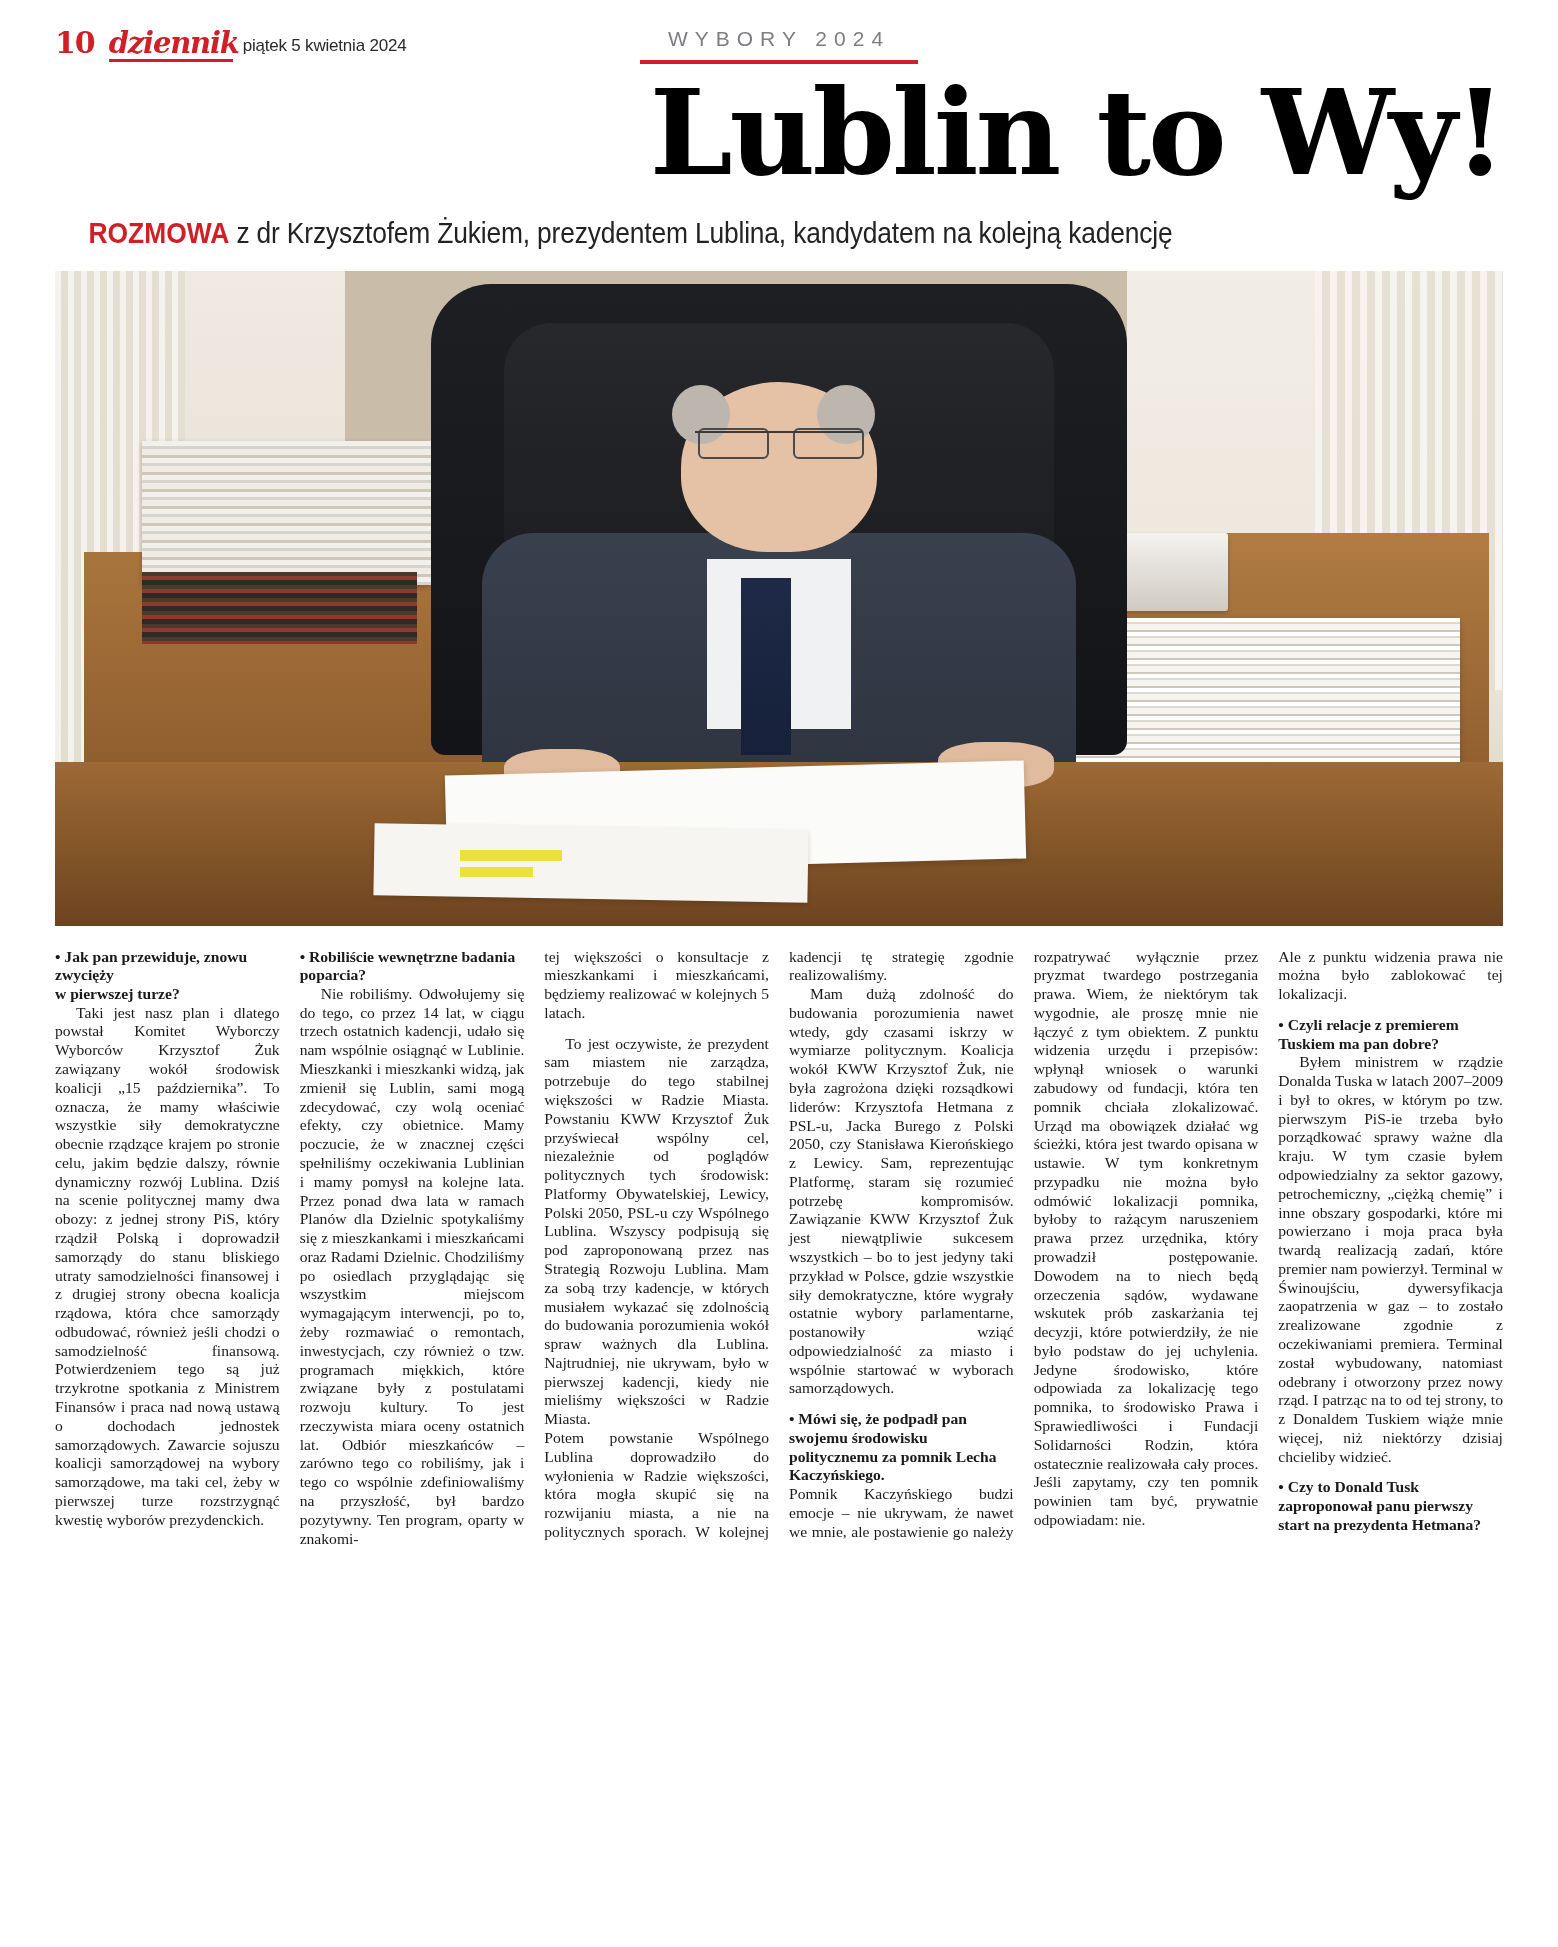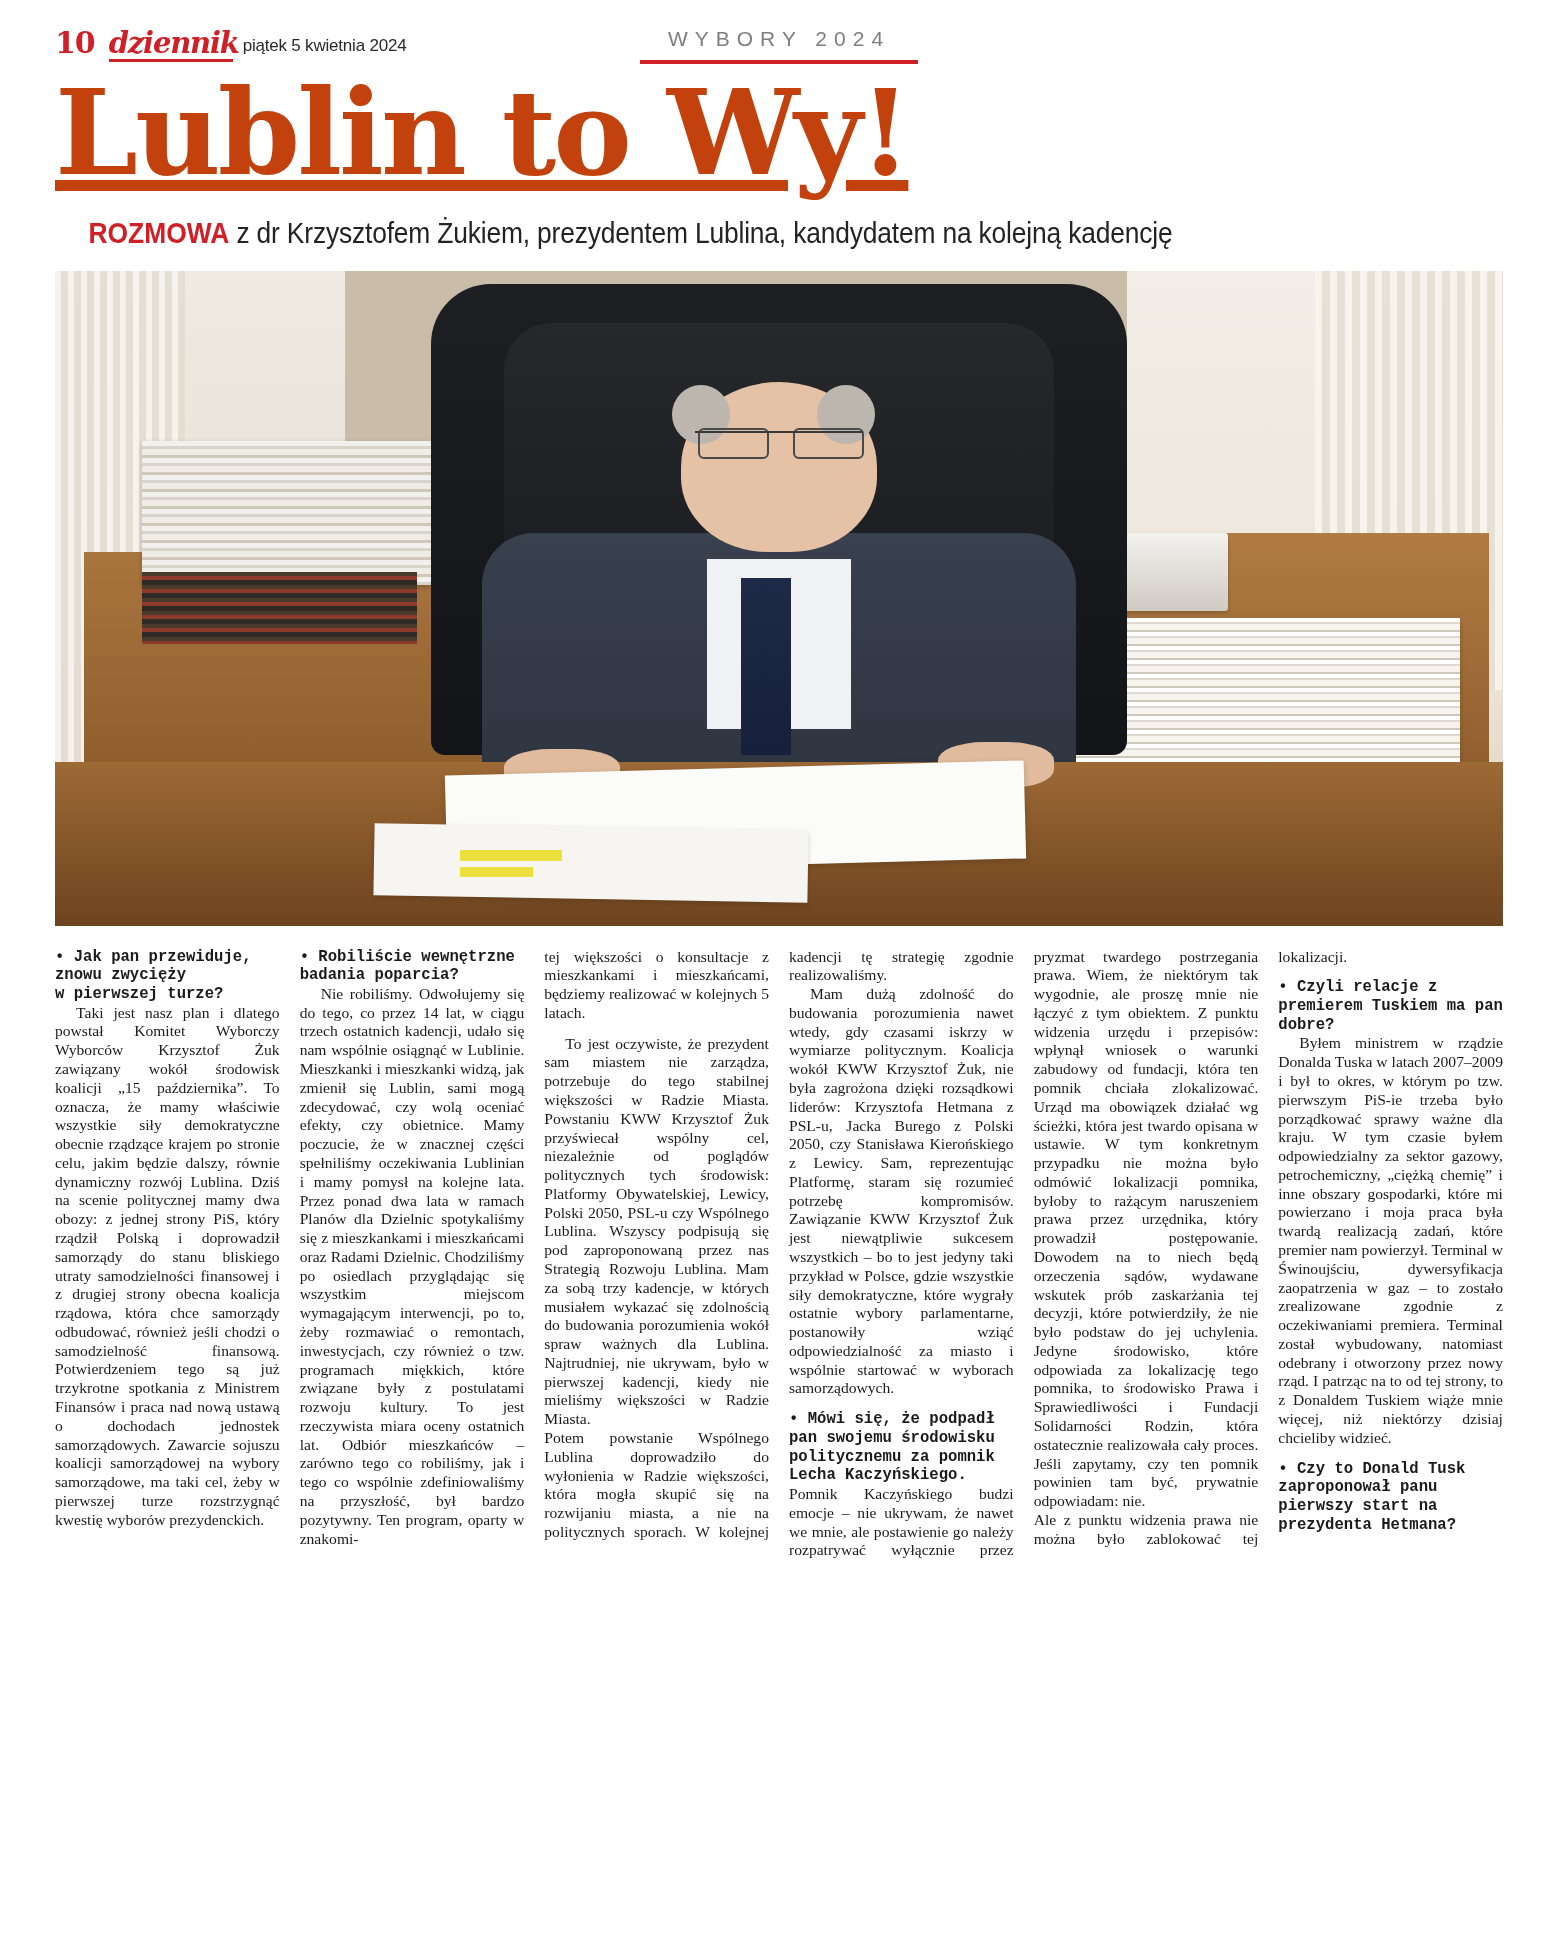--- a/index.html
+++ b/index.html
@@ -42,29 +42,28 @@
     font-size:21px;letter-spacing:7px;color:#7e7e82;font-weight:400;
     padding-bottom:9px;
   }
   .section-rule{
     position:absolute;left:50%;transform:translateX(-50%);
     bottom:-4px;width:278px;height:4px;background:#cf2027;
   }
 
   
   .headline{
-    text-align:left;
+    text-align:right;
     font-family:"DejaVu Serif", serif;
     font-weight:700;
     font-size:118px;
     line-height:1.0;
     letter-spacing:-3px;
-    color:#c2410c;
+    color:#000000;
     margin-top:16px;
-    text-decoration:underline;
   }
 
   
   .deck{
     margin-top:24px;
     font-family:"Liberation Sans", sans-serif;
     font-size:30px;
     line-height:1.15;
     text-align:left;
     white-space:nowrap;
@@ -155,21 +154,20 @@
     text-align:justify;
     hyphens:auto;
     -webkit-hyphens:auto;
   }
   .q{
     font-weight:700;
     text-align:left;
     margin:0 0 0 0;
     break-inside:avoid-column;
     line-height:1.20;
-    font-family:Liberation Mono, monospace;
   }
   .a{margin:0;text-indent:1.35em;}
   .sp{height:12px;}
   .cols p{margin:0;}
 </style>
 </head>
 <body>
 
 <div class="page">
 

